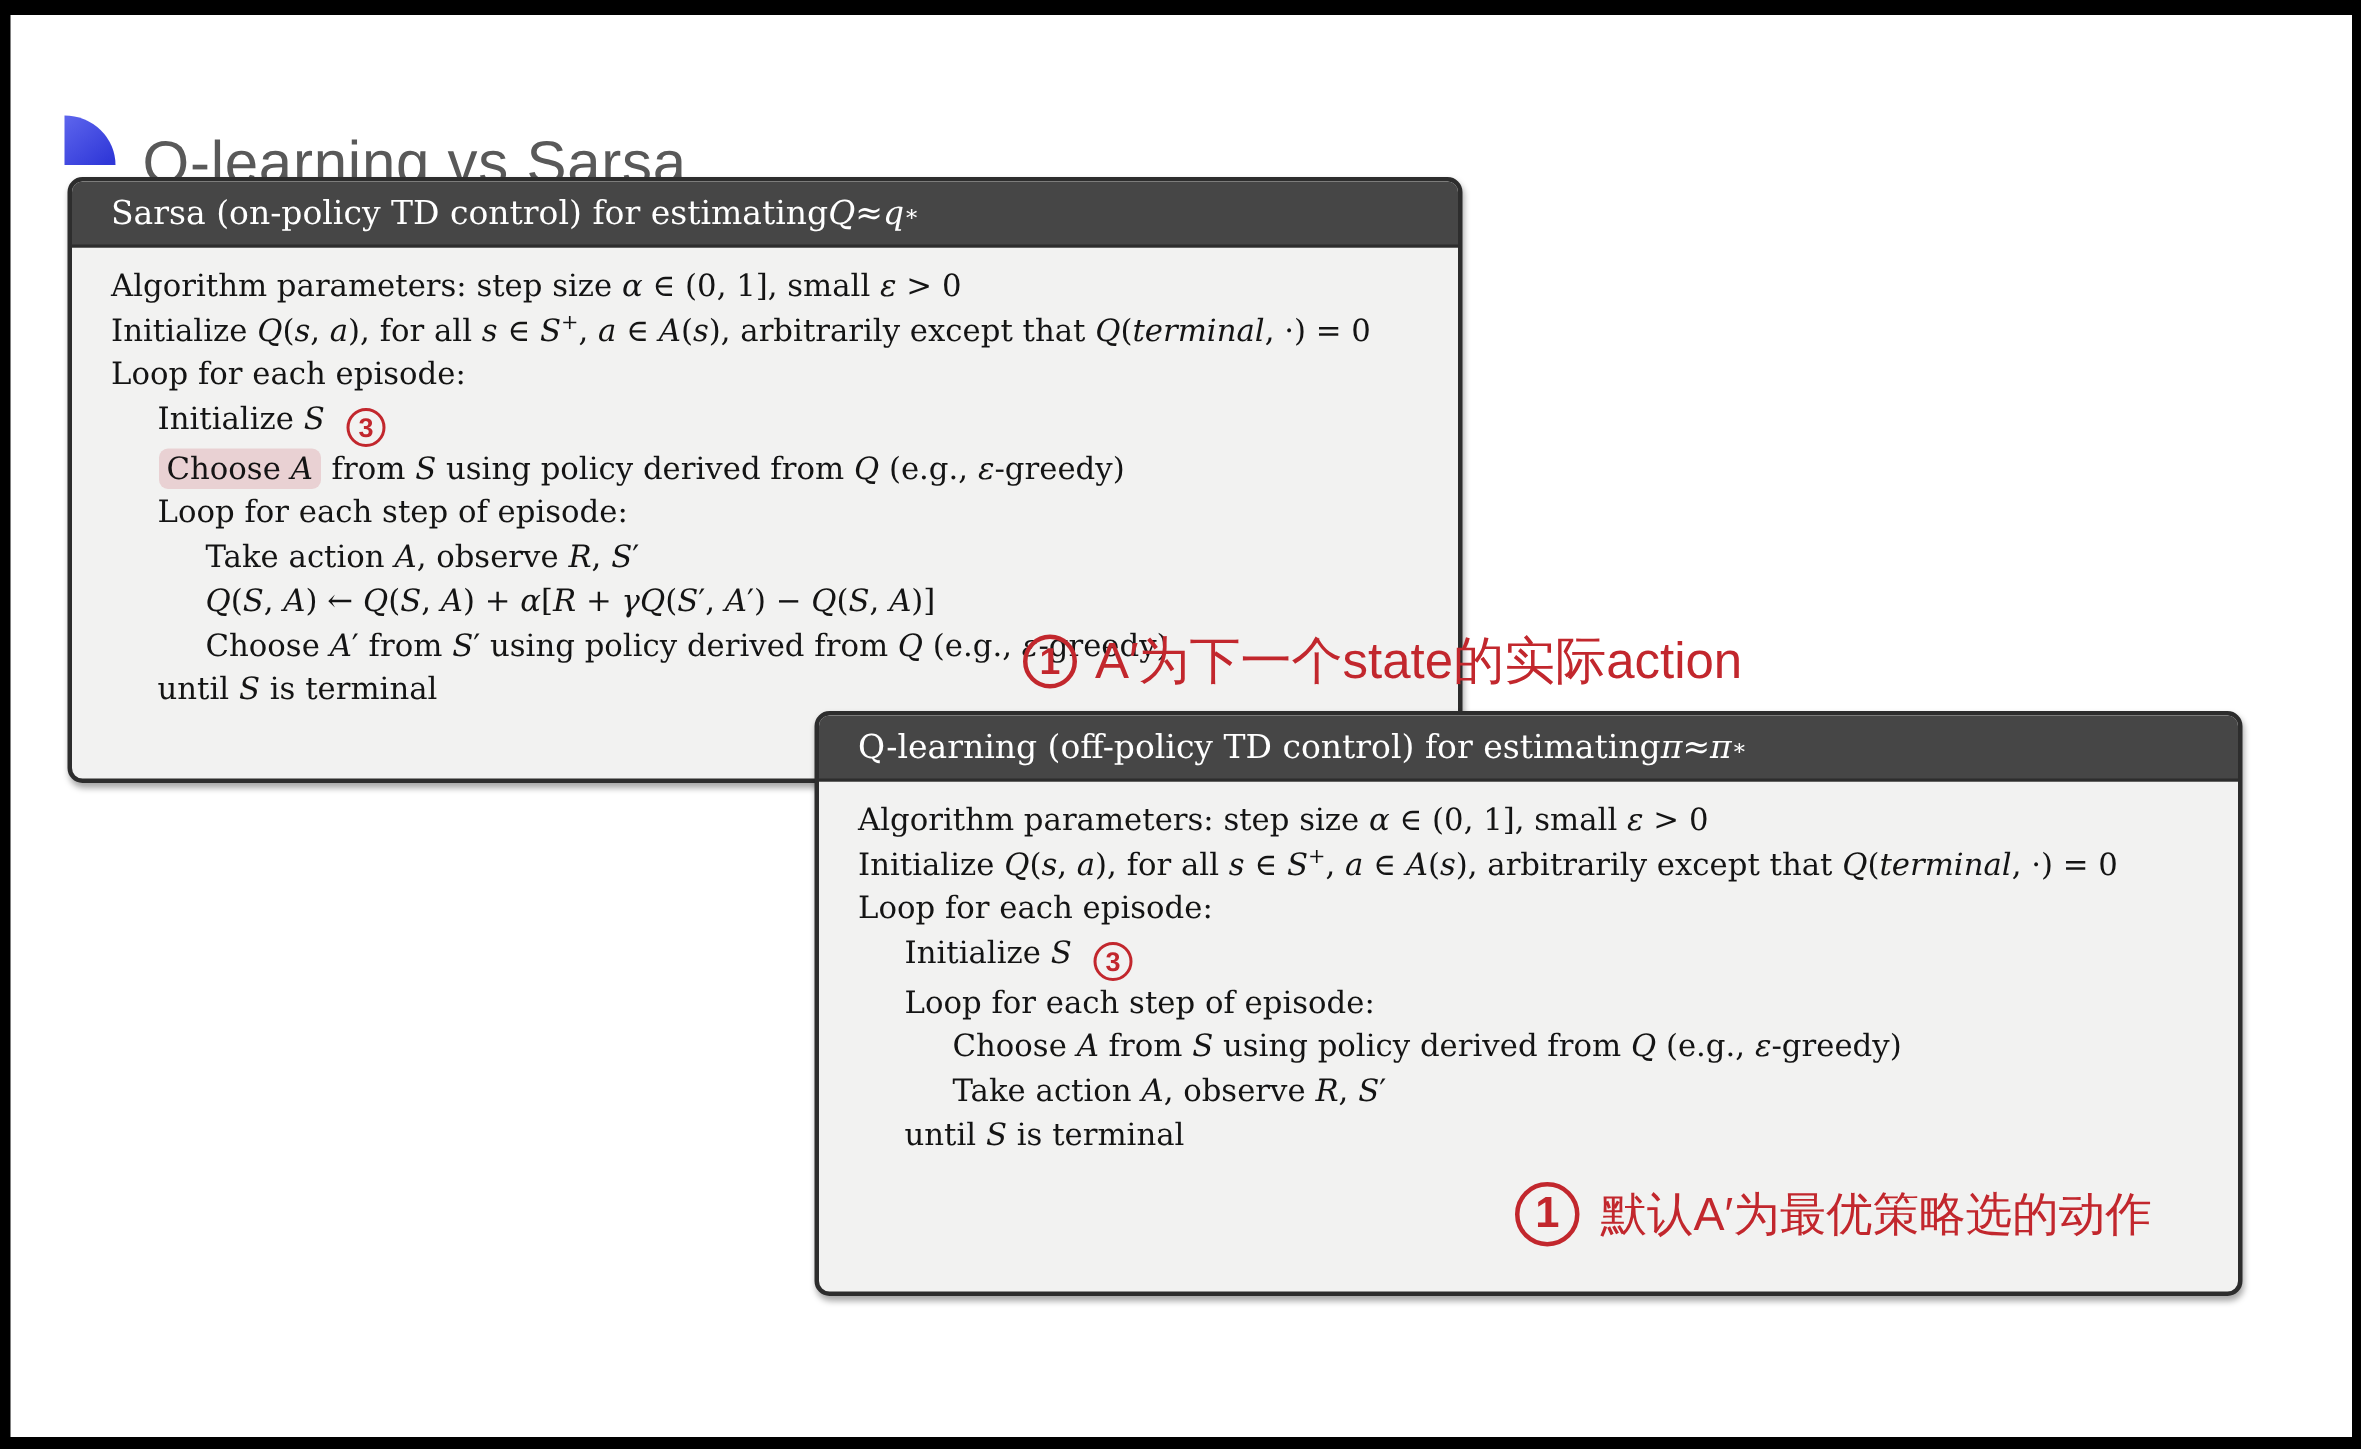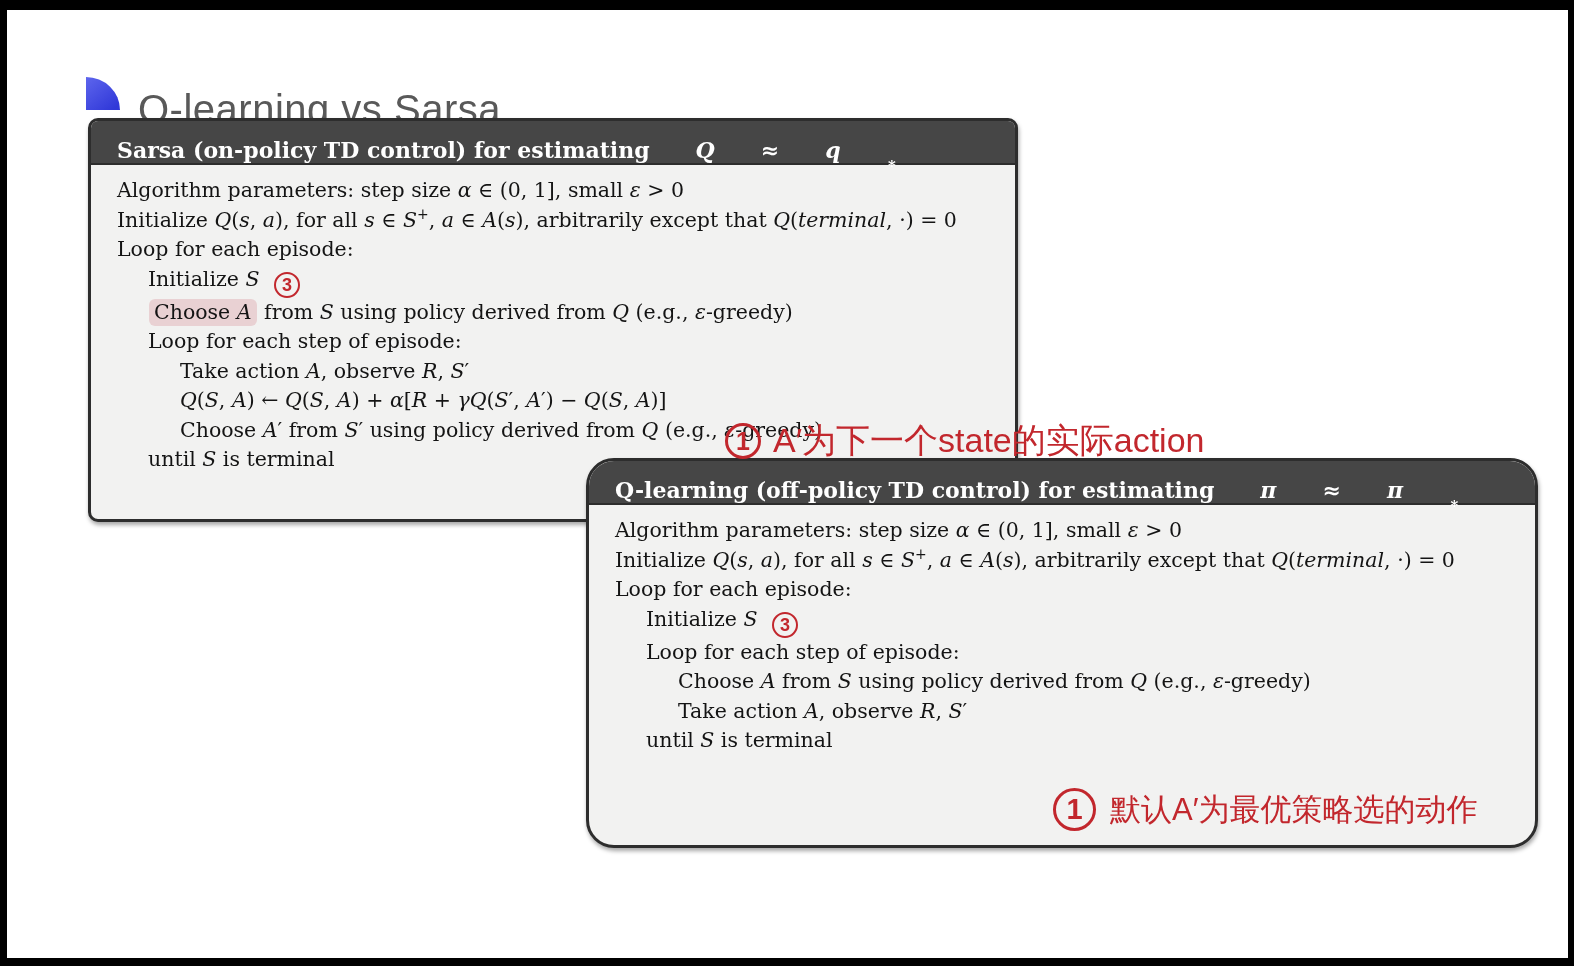--- a/index.html
+++ b/index.html
@@ -9,21 +9,20 @@
     width:1574px; height:966px;
     background:#000;
     position:relative;
     font-family:"Liberation Sans", sans-serif;
     overflow:hidden;
   }
   .frame {
     position:absolute; left:7px; top:10px;
     width:1561px; height:948px;
     background:#ffffff;
-    padding-left:43px;
   }
   .slide { position:relative; width:100%; height:100%; }
   .accent-wedge {
     position:absolute; left:36px; top:67px;
     width:34px; height:33px;
     background:linear-gradient(140deg, #5b63ec 5%, #3038d8 90%);
     border-top-right-radius:100%;
   }
   .page-title {
     position:absolute; left:88px; top:50px;
@@ -36,33 +35,32 @@
   
   .algo-box {
     position:absolute;
     background:var(--box-bg);
     border:3px solid var(--box-border);
     border-radius:10px;
     box-shadow:1px 3px 4px rgba(0,0,0,0.35);
     overflow:hidden;
   }
   .sarsa-box   { left:38px;  top:108px; width:930px; height:404px; z-index:1; }
-  .qlearn-box  { left:536px; top:448px; width:952px; height:390px; z-index:2;border-radius:28px; }
+  .qlearn-box  { left:536px; top:464px; width:952px; height:390px; z-index:2; }
 
   .algo-header {
     height:44px;
     background:var(--header-bg);
     border-bottom:2px solid var(--box-border);
     color:#fff;
-    display:flex; align-items:flex-end;
+    display:flex; align-items:center;
     padding:0 26px;
     font-family:"DejaVu Serif","Liberation Serif",serif;
-    font-weight:bold; font-size:22px;
+    font-weight:normal; font-size:22px;
     white-space:nowrap;
-    gap:46px;
   }
   .algo-body {
     padding:11px 16px 0 26px;
     font-family:"DejaVu Serif","Liberation Serif",serif;
     font-size:20.5px;
     line-height:29.5px;
     color:#141414;
   }
   .algo-line { white-space:nowrap; }
   .algo-line.indent-1 { padding-left:31px; }

